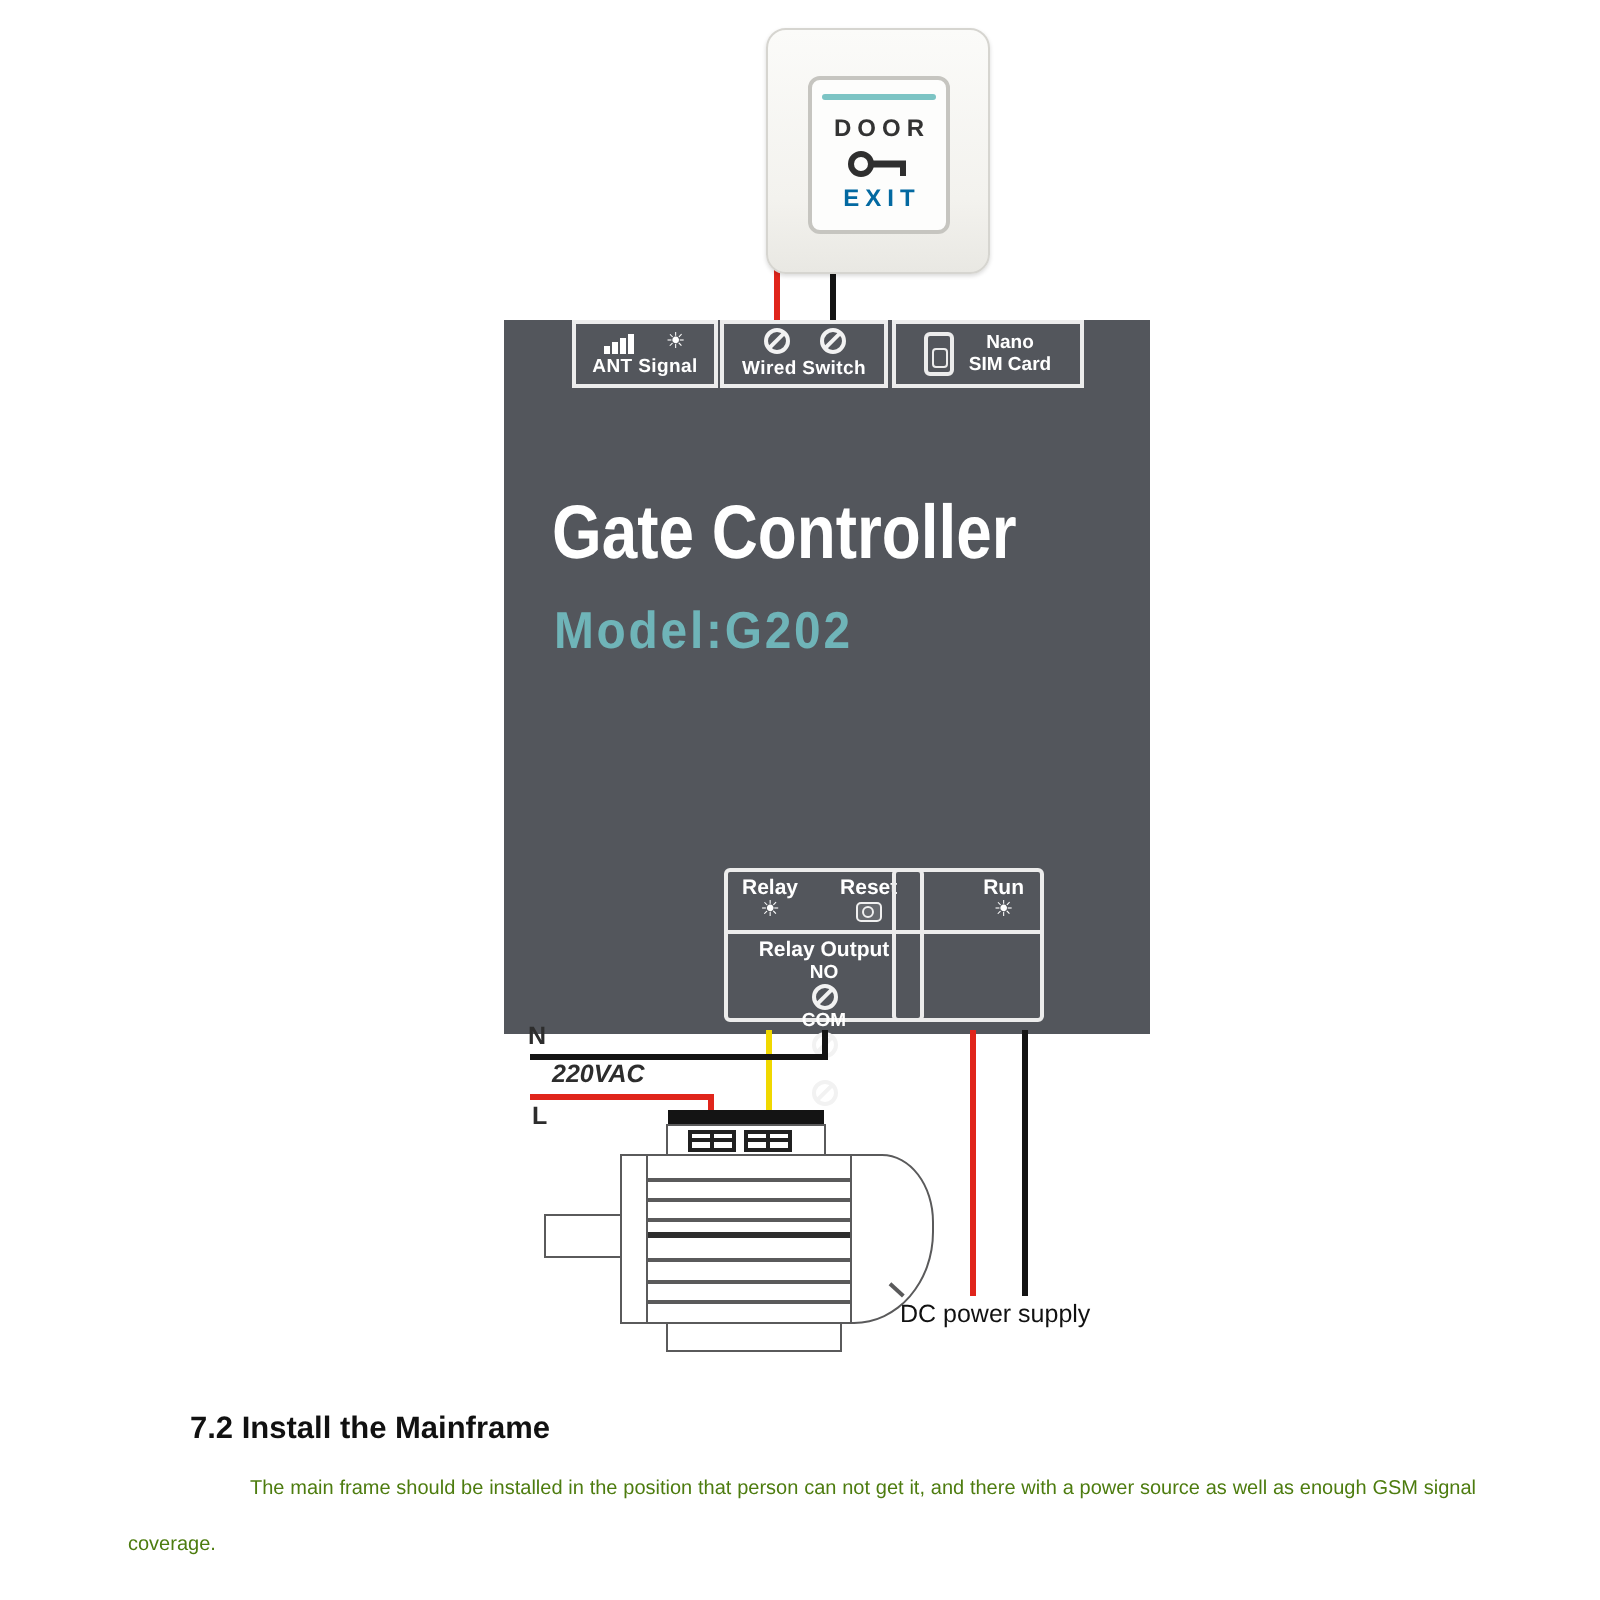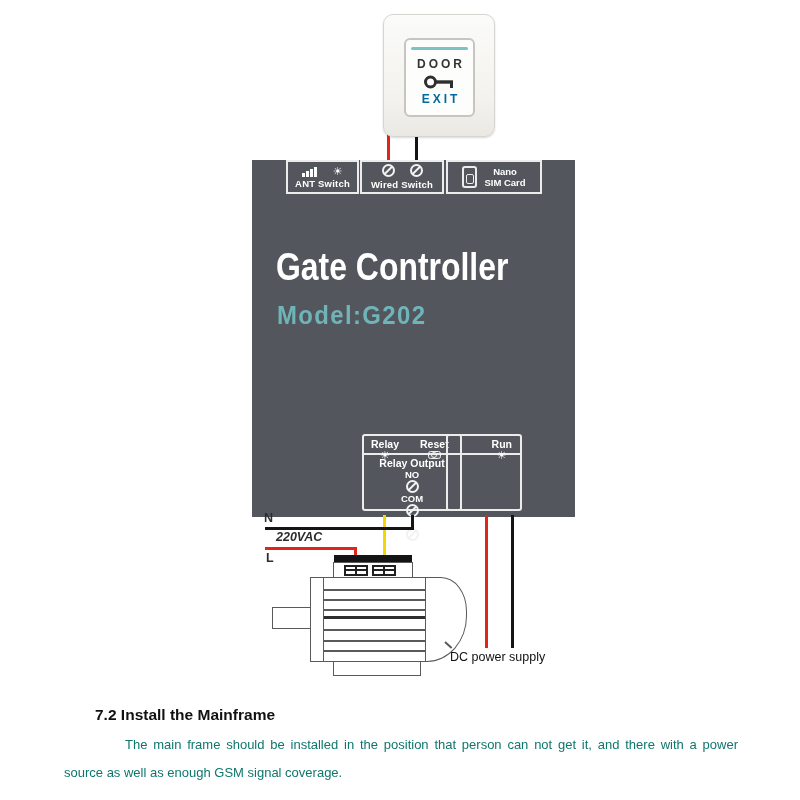--- a/index.html
+++ b/index.html
@@ -64,21 +64,21 @@
   }
   .cert-row { position:absolute; left:148px; top:196px; height:32px; display:flex; align-items:center; color:#fff; }
   .ce { font-size:22px; font-weight:bold; letter-spacing:2px; }
   .rohs { font-size:27px; font-weight:bold; margin-left:13px; }
   .fcc { font-size:19px; font-weight:bold; margin-left:13px; letter-spacing:-1px; }
   .weee { margin-left:10px; display:block; }
   
   .tbox { position:absolute; border:2px solid #ececec; border-radius:3px; color:#fff; }
   .tbox-left { left:110px; top:274px; width:100px; height:77px; }
   .tbox-right { left:194px; top:274px; width:76px; height:77px; }
-  .trow-top { height:19px; border-bottom:2px solid #ececec; display:flex; }
+  .trow-top { height:31px; border-bottom:2px solid #ececec; display:flex; }
   .stack { display:flex; flex-direction:column; align-items:center; line-height:11px; }
   .t-label { font-size:10.5px; font-weight:bold; }
   .reset-btn { width:13px; height:10px; border:1.5px solid #f0f0f0; border-radius:2.5px; margin-top:1px;
     display:flex; align-items:center; justify-content:center; background:rgba(255,255,255,0.12); }
   .reset-btn::after { content:""; width:4px; height:4px; border:1.3px solid #f0f0f0; border-radius:50%; }
   .trow-bottom { display:flex; flex-direction:column; align-items:center; }
   .t-title { font-size:10.5px; font-weight:bold; margin-top:2px; line-height:12px; white-space:nowrap; }
   .cols { display:flex;flex-direction:column; }
   .col { width:28px; display:flex; flex-direction:column; align-items:center; line-height:11px; }
   .col .t-label { font-size:9.5px; }
@@ -97,21 +97,21 @@
   .fin-thick { height:3px; background:#2e2e2e; }
   .motor-cap-right { left:424px; top:577px; width:43px; height:85px; border-radius:0 26px 40px 0 / 0 34px 46px 0; }
   .motor-base { left:333px; top:661px; width:88px; height:15px; }
   .leader { position:absolute; left:444px; top:644px; width:9px; height:1.5px; background:#5a5a5b; transform:rotate(42deg); }
   
   .wlabel { position:absolute; font-size:12.5px; font-weight:600; color:#2d2d2d; line-height:14px; }
   .dc-label { position:absolute; left:450px; top:650px; font-size:12.5px; color:#111; }
   
   .f-heading { position:absolute; left:95px; top:706px; font-size:15.5px; font-weight:bold; color:#111; }
   .f-body {
-    position:absolute; left:64px; top:731px; width:674px; font-size:13px; color:#0f766e;
+    position:absolute; left:64px; top:731px; width:674px; font-size:10px; color:#4d7c0f;
     line-height:28px; text-align:justify; text-indent:61px;
   }
 </style>
 </head>
 <body>
 
 <div class="canvas">
 
   <div class="wire w-red" style="left:387px; top:135px; width:3px; height:27px;"></div>
   <div class="wire w-black" style="left:415px; top:135px; width:3px; height:27px;"></div>
@@ -134,21 +134,21 @@
     <div class="port-box" style="left:34px; width:73px;">
       <div class="icon-row">
         <span class="bars">
           <span style="height:4px"></span>
             <span style="height:6px"></span>
             <span style="height:8px"></span>
             <span style="height:10px"></span>
         </span>
         <span class="sun">☀</span>
       </div>
-      <div class="port-label">ANT Switch</div>
+      <div class="port-label">ANT Signal</div>
     </div>
 
     <div class="port-box" style="left:108px; width:84px;">
       <div class="screw-row">
         <span class="screw"></span>
         <span class="screw"></span>
       </div>
       <div class="port-label">Wired Switch</div>
     </div>
 

